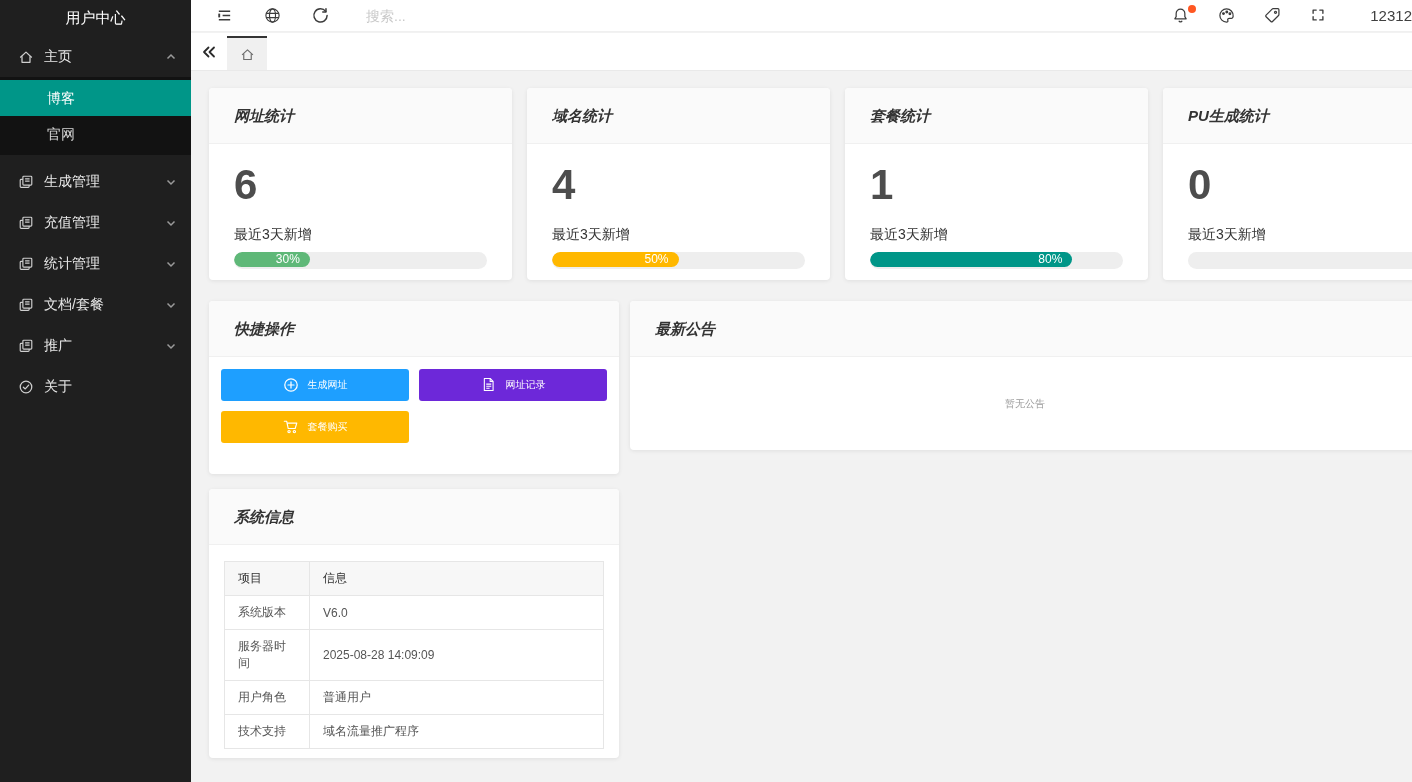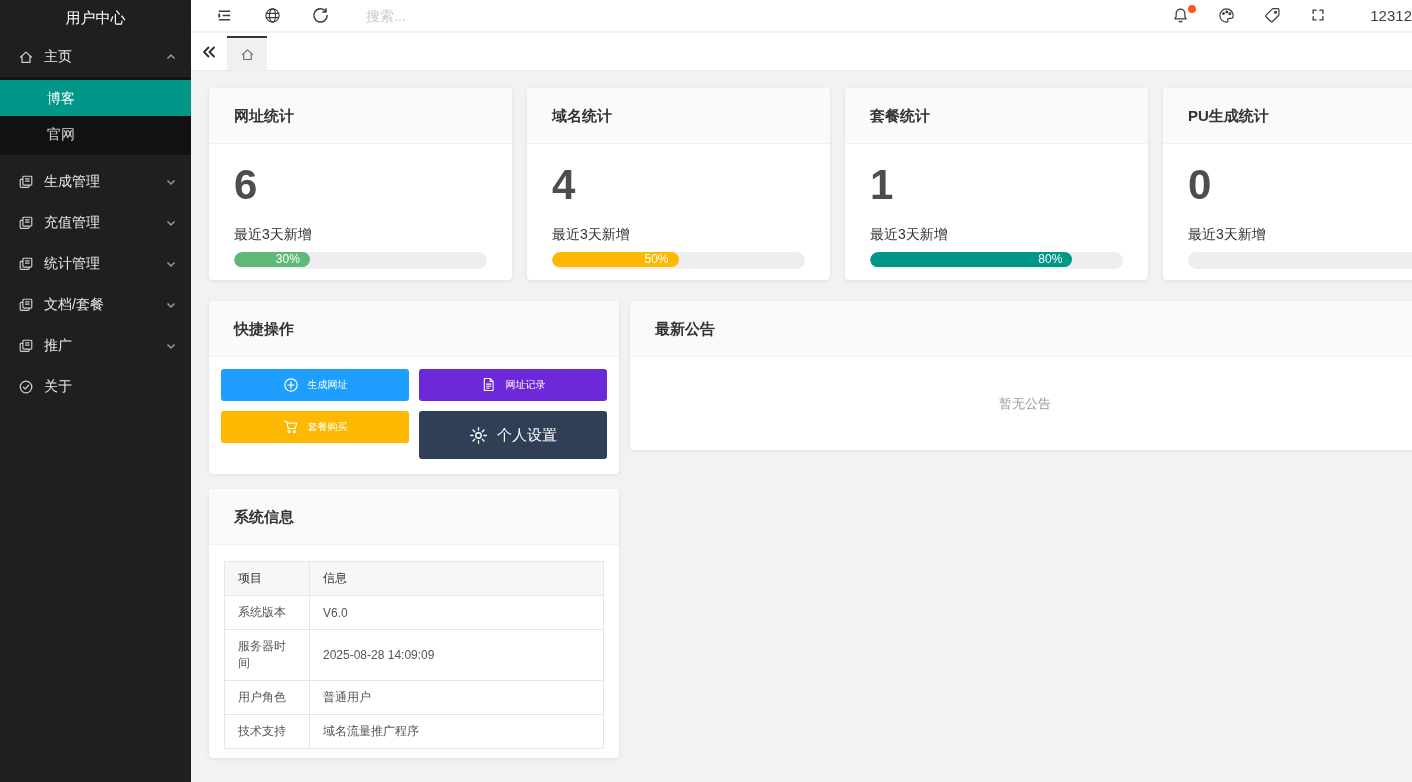--- a/index.html
+++ b/index.html
@@ -35,21 +35,21 @@
   .tabbar { position:absolute; left:191px; top:33px; right:0; height:38px; background:#fff;
     border-bottom:1px solid #e9e9e9; display:flex; align-items:stretch; }
   .tab-collapse { width:36px; display:flex; align-items:center; justify-content:center; color:#2b2b2b; cursor:pointer; }
   .tab { width:40px; margin-top:3px; background:#f0f0f0; border-top:2px solid #343434;
     display:flex; align-items:center; justify-content:center; color:#6d6d6d; cursor:pointer; }
 
   
   .main { position:absolute; left:191px; top:72px; right:0; bottom:0; background:#f2f2f2; overflow:hidden; }
   .card { position:absolute; background:#fff; border-radius:4px; box-shadow:0 1px 4px rgba(0,0,0,.08); overflow:hidden; }
   .card-head { height:56px; line-height:56px; padding:0 25px; background:#fafafa;
-    border-bottom:1px solid #f0f0f0; font-size:15px; font-weight:bold; color:#333; }
+    border-bottom:1px solid #f0f0f0; font-size:15px; font-weight:bold; color:#333;font-style:italic; }
 
   
   .stat-card { top:16px; width:303px; height:192px; }
   .stat-body { padding:18px 25px 0 25px; }
   .stat-value { font-size:42px; font-weight:bold; color:#4d4d4d; line-height:1.1; }
   .stat-sub { margin-top:18px; font-size:14px; color:#333; }
   .progress { margin-top:8px; height:17px; background:#eee; border-radius:20px; overflow:hidden; }
   .progress-fill { height:15px; border-radius:20px; color:#fff; font-size:12px; line-height:15px;
     text-align:right; padding-right:10px; min-width:34px; }
 
@@ -60,21 +60,21 @@
     display:flex; align-items:center; justify-content:center; gap:9px;
     font-family:"Liberation Sans","DejaVu Sans",sans-serif; }
   .qa-btn .qa-icon { width:16px; height:16px; color:#fff; }
   .qa-btn-short { align-self:start; height:32px; width:100%; }
   .qa-btn-tall { height:48px; font-size:15px; }
   .qa-btn-tall .qa-icon { width:19px; height:19px; }
 
   
   .notice-card { left:439px; top:229px; width:790px; height:149px; }
   .notice-body { height:93px; display:flex; align-items:center; justify-content:center; }
-  .notice-empty { color:#999; font-size:13px; }
+  .notice-empty { color:#999; font-size:10px; }
 
   
   .sys-card { left:18px; top:417px; width:410px; height:269px; }
   .sys-body { padding:16px 15px; }
   table.sys-table { width:100%; border-collapse:collapse; font-size:12px; }
   .sys-table th, .sys-table td { border:1px solid #e6e6e6; padding:8px 13px; text-align:left; font-weight:normal; }
   .sys-table th { background:#f7f7f7; color:#333; height:33px; }
   .sys-table td { color:#555; }
   .sys-table .col-key { width:85px; }
 </style>
@@ -342,29 +342,20 @@
       <button class="qa-btn qa-btn-short" style="background: rgb(255, 184, 0);">
         <span class="qa-icon">
           <svg viewBox="0 0 18 18" width="16" height="16" fill="none" stroke="currentColor" stroke-width="1.3" stroke-linejoin="round" stroke-linecap="round">
               <path d="M1.5 2.5 h2.6 l1.8 8.2 h7.8 l1.8 -6 H5"></path>
               <circle cx="6.8" cy="14.2" r="1.3"></circle>
               <circle cx="12.8" cy="14.2" r="1.3"></circle>
             </svg>
         </span>
         <span>套餐购买</span>
       </button>
-      <button class="qa-btn qa-btn-tall" style="background: rgb(47, 64, 86);">
-        <span class="qa-icon">
-          <svg viewBox="0 0 18 18" width="19" height="19" fill="none" stroke="currentColor" stroke-width="1.3" stroke-linecap="round">
-              <circle cx="9" cy="9" r="2.6"></circle>
-              <path d="M9 1.6 v2.2 M9 14.2 v2.2 M1.6 9 h2.2 M14.2 9 h2.2 M3.8 3.8 l1.6 1.6 M12.6 12.6 l1.6 1.6 M14.2 3.8 l-1.6 1.6 M5.4 12.6 l-1.6 1.6"></path>
-            </svg>
-        </span>
-        <span>个人设置</span>
-      </button>
     </div>
   </section>
 
   <section class="card notice-card">
     <div class="card-head">最新公告</div>
     <div class="notice-body">
       <span class="notice-empty">暂无公告</span>
     </div>
   </section>
 

